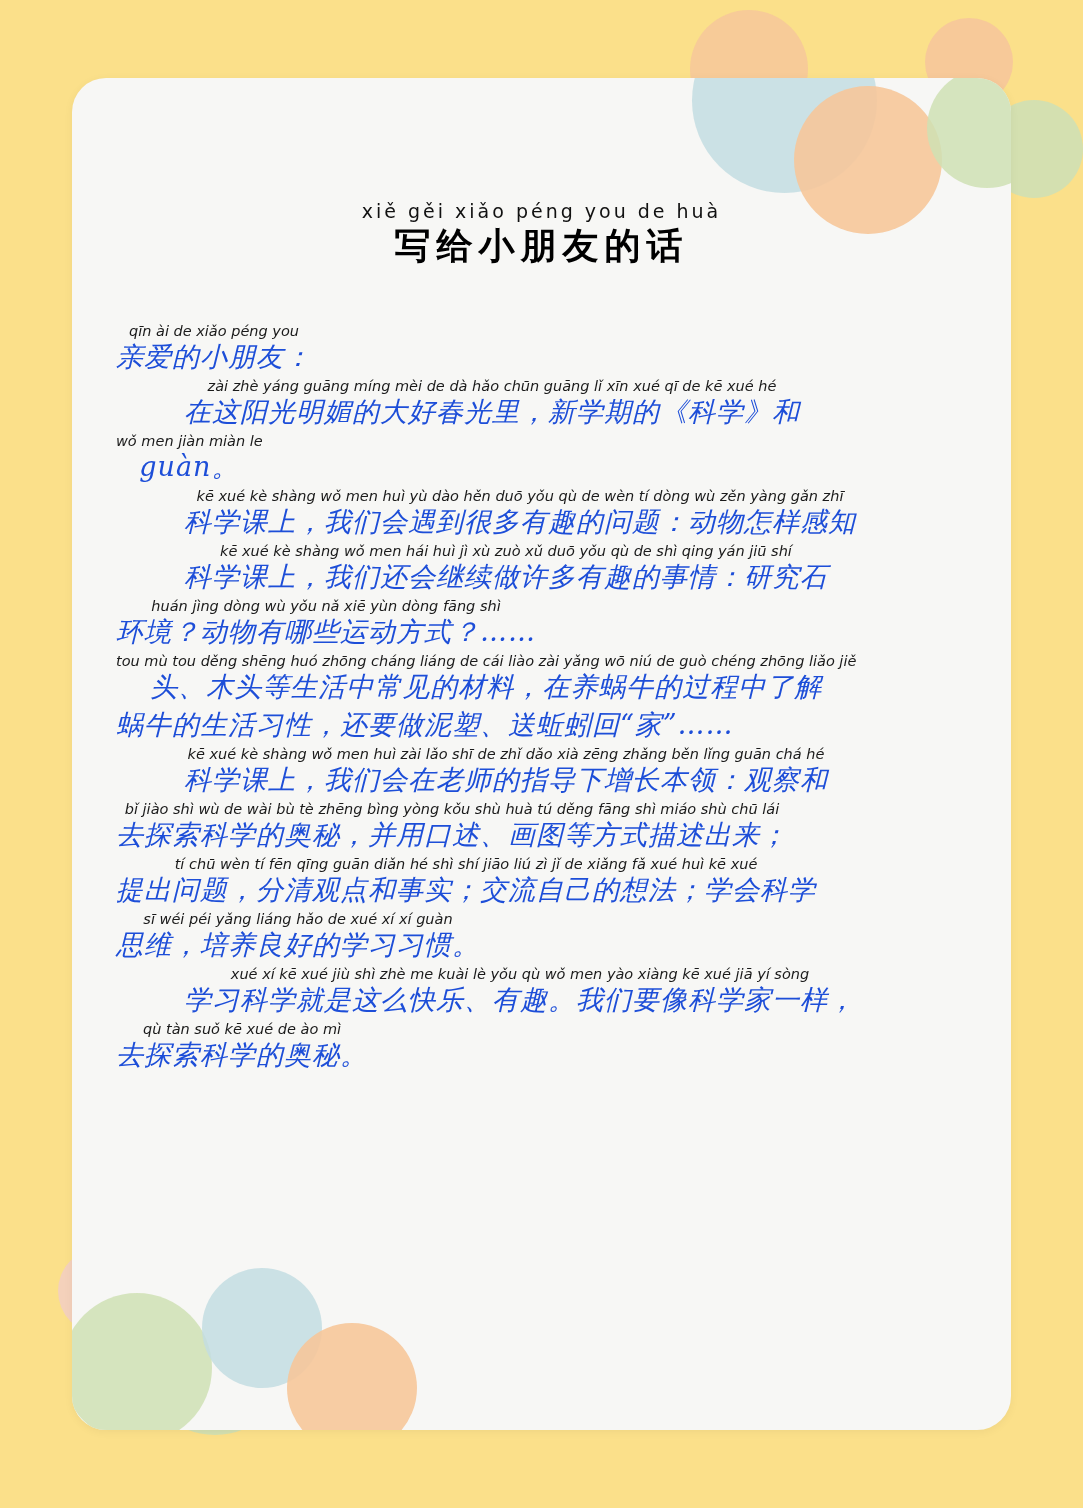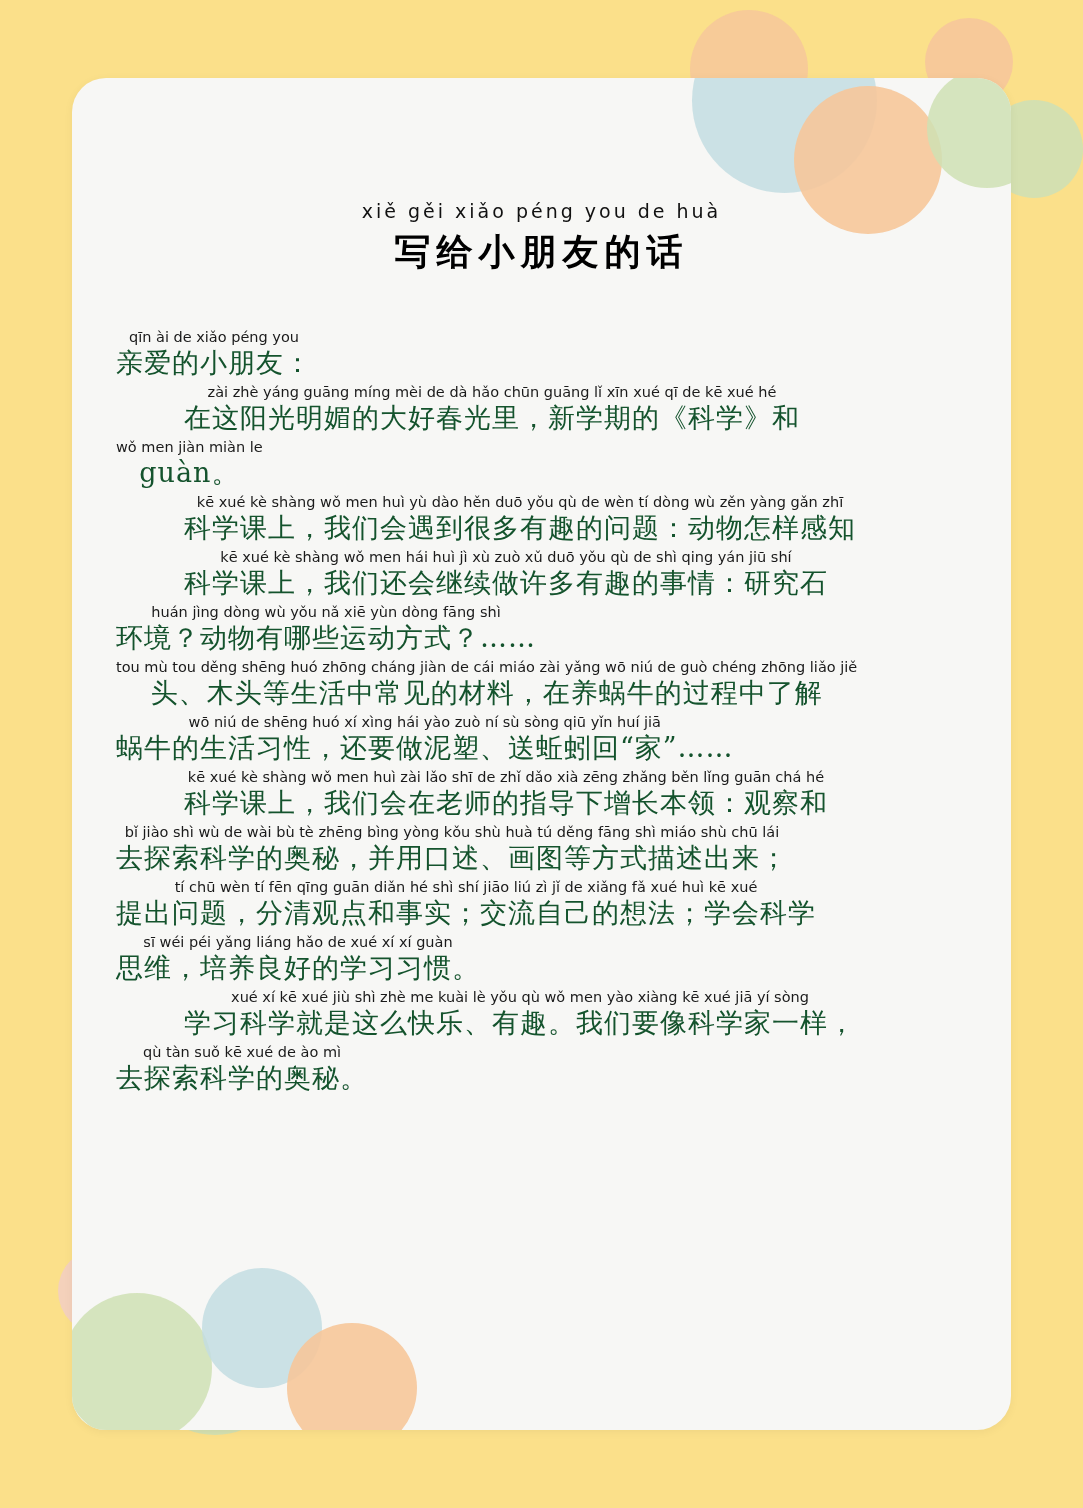--- a/index.html
+++ b/index.html
@@ -49,34 +49,35 @@
   
   .title-block {
     text-align: center;
     padding-top: 122px;
   }
   .title-pinyin {
     font-size: 19px;
     letter-spacing: 3px;
     color: #111;
     font-family: "DejaVu Sans", sans-serif;
-    margin-bottom: 6px;
+    margin-bottom: 0;
   }
   .title-han {
     font-size: 36px;
     font-weight: bold;
     letter-spacing: 6px;
     color: #000;
     font-family: "DejaVu Sans", sans-serif;
   }
 
   
   .body-text {
     margin: 52px 38px 16px 38px;
     padding: 0 6px;
+    font-style: italic;
   }
 
   .line {
     margin-bottom: 4px;
     white-space: nowrap;
   }
 
   .ruby-row {
     display: flex;
     align-items: flex-end;
@@ -98,21 +99,21 @@
     font-size: 14.5px;
     line-height: 17px;
     color: #1a1a1a;
     font-family: "DejaVu Sans", sans-serif;
     white-space: nowrap;
   }
 
   .hz {
     font-size: 27px;
     line-height: 34px;
-    color: #14532d;
+    color: #1d4ed8;
     font-family: "DejaVu Serif", serif;
     white-space: nowrap;
     letter-spacing: 1px;
   }
 </style>
 </head>
 <body>
 
 <div class="deco" style="left:690px; top:10px; width:118px; height:118px; background:#f6c79a; opacity:.85;"></div>
 <div class="deco" style="left:925px; top:18px; width:88px; height:88px; background:#f6c79a; opacity:.9;"></div>
@@ -189,30 +190,29 @@
           <span class="rb">
             <span class="py">huán jìng      dòng wù yǒu nǎ  xiē  yùn dòng fāng shì</span>
             <span class="hz">环境？动物有哪些运动方式？……</span>
           </span>
         </div>
       </div>
 
       <div class="line">
         <div class="ruby-row">
           <span class="rb">
-            <span class="py">tou      mù  tou děng shēng huó zhōng cháng jiàn de cái miáo     zài yǎng wō niú  de guò chéng zhōng liǎo jiě</span>
+            <span class="py">tou      mù  tou děng shēng huó zhōng cháng liáng de cái liào     zài yǎng wō niú  de guò chéng zhōng liǎo jiě</span>
             <span class="hz">头、木头等生活中常见的材料，在养蜗牛的过程中了解</span>
           </span>
         </div>
       </div>
 
       <div class="line">
         <div class="ruby-row">
           <span class="rb">
-            <span class="py">wō niú de shēng huó xí xìng     hái yào zuò ní sù     sòng qiū yǐn huí     jiā</span>
             <span class="hz">蜗牛的生活习性，还要做泥塑、送蚯蚓回“家”……</span>
           </span>
         </div>
       </div>
 
       <div class="line">
         <div class="ruby-row indent">
           <span class="rb">
             <span class="py">kē xué kè shàng    wǒ men huì zài lǎo shī de zhǐ dǎo xià zēng zhǎng běn lǐng    guān chá hé</span>
             <span class="hz">科学课上，我们会在老师的指导下增长本领：观察和</span>

